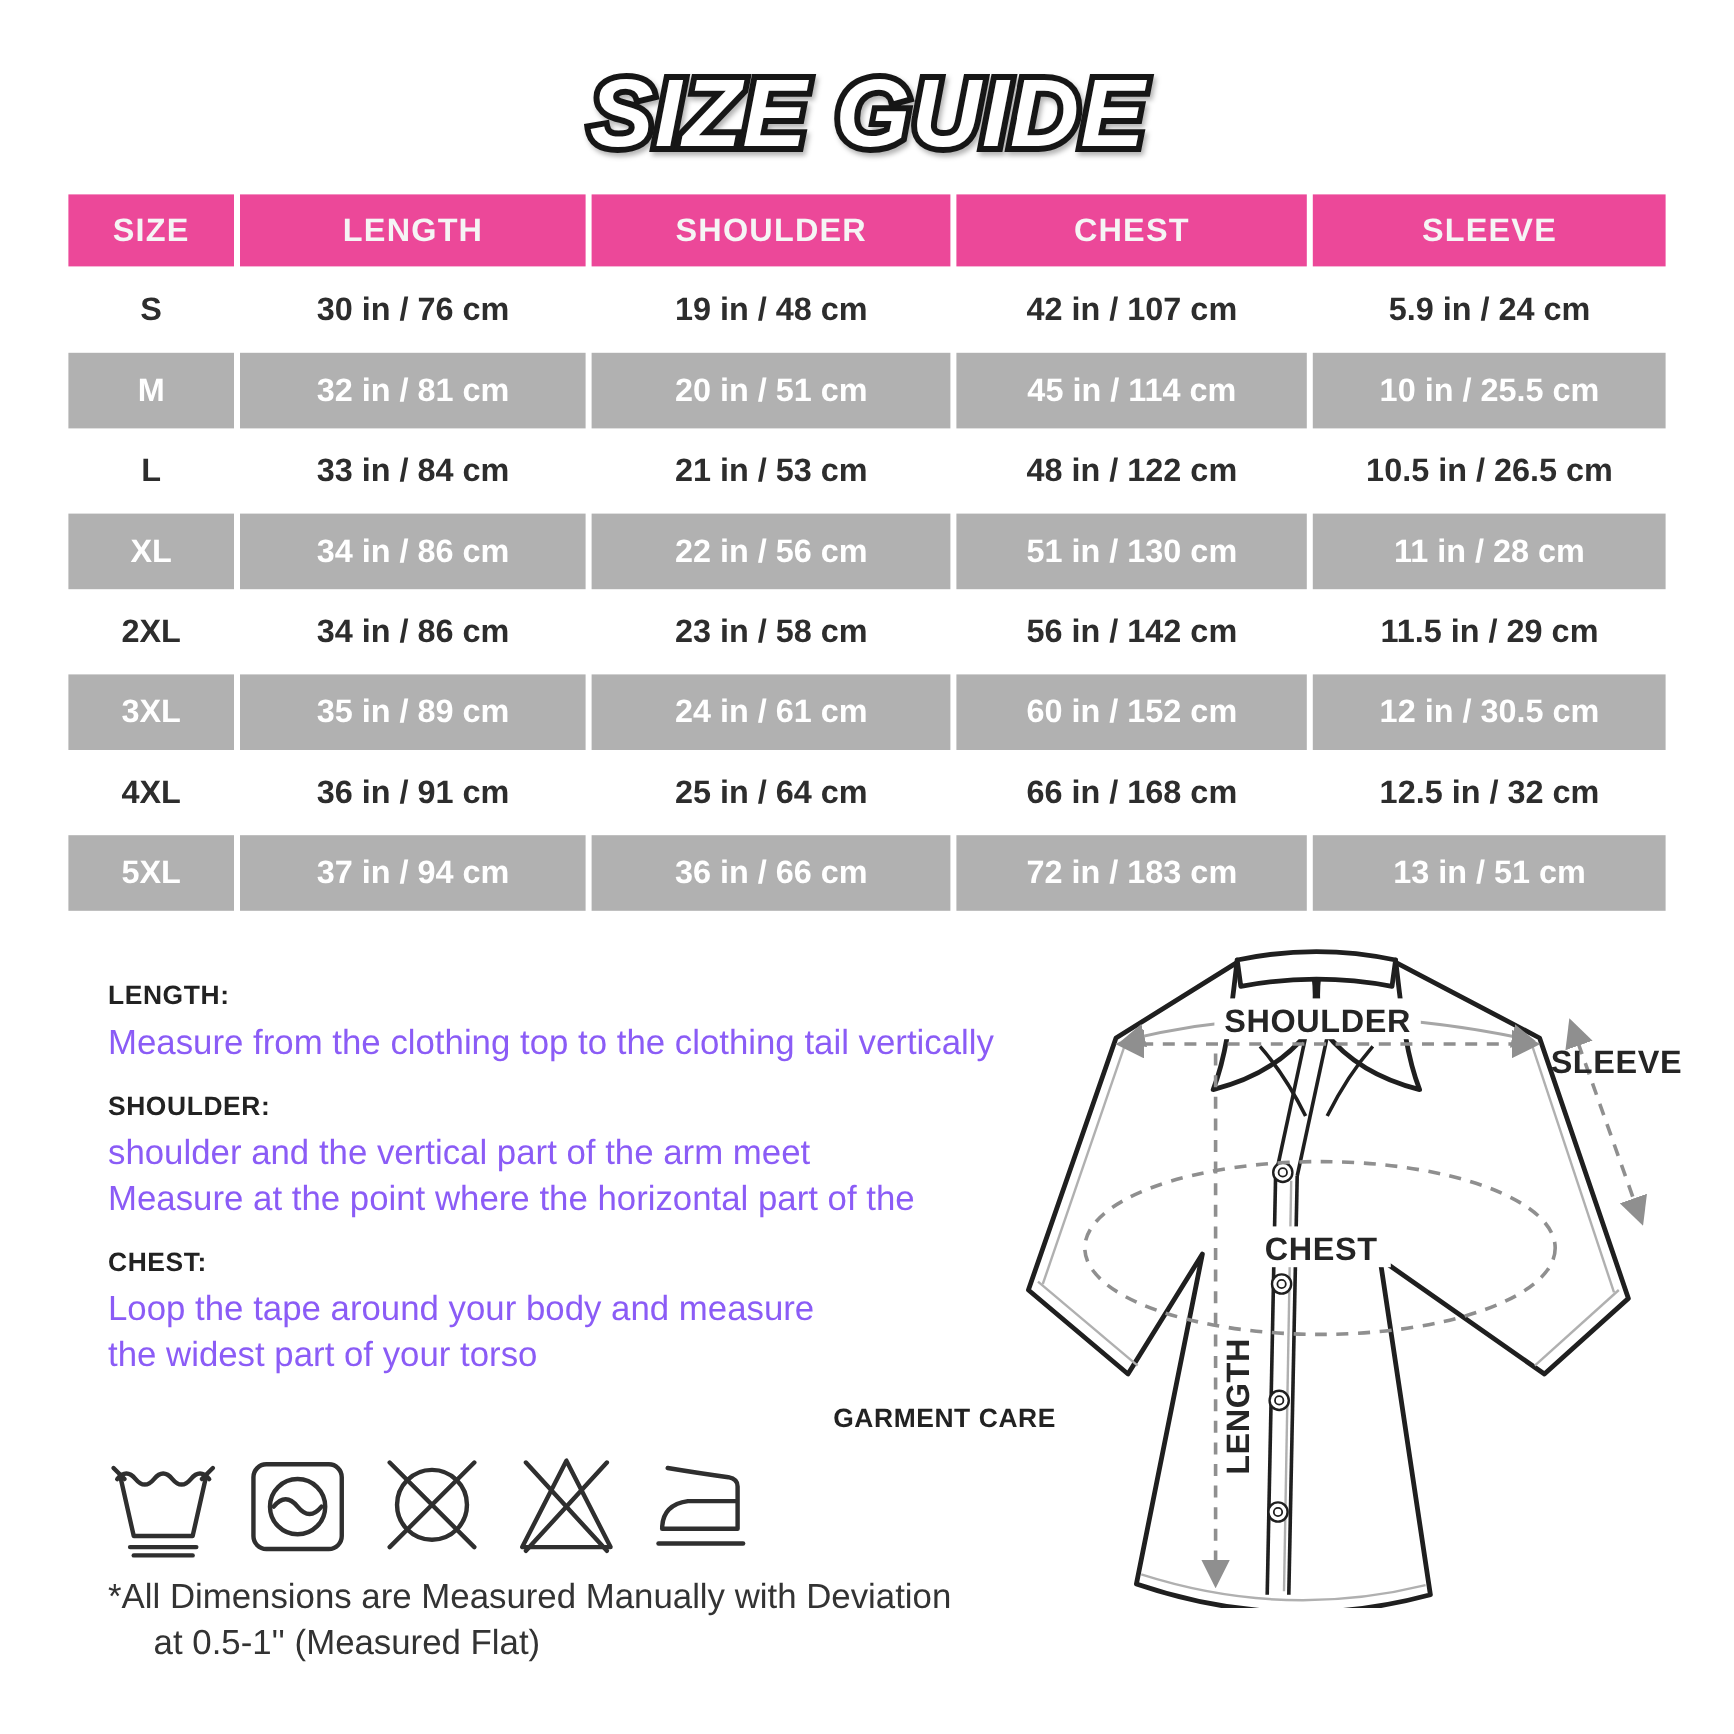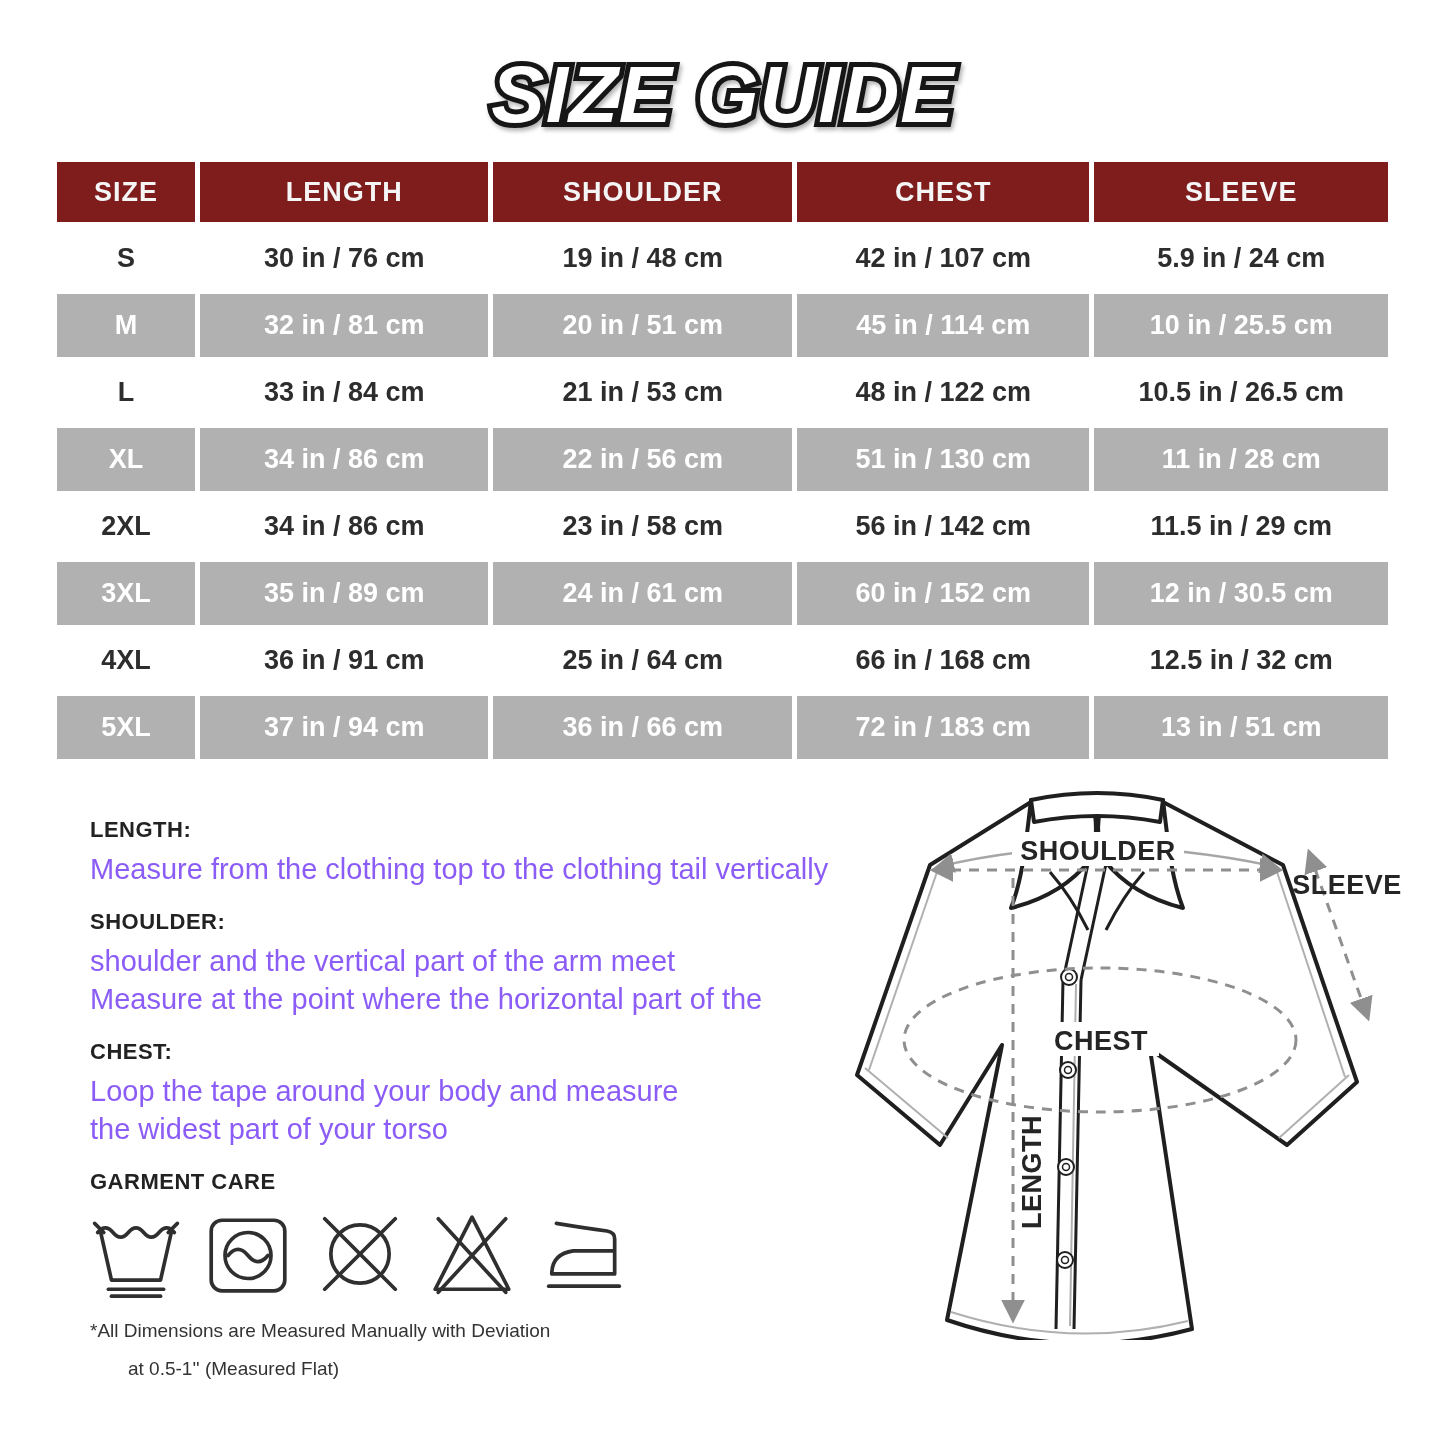--- a/index.html
+++ b/index.html
@@ -22,34 +22,34 @@
     display:grid;
     grid-template-columns:140fr 293fr 303fr 297fr 298fr;
     column-gap:5px; margin-bottom:4px;
   }
   .trow.head{margin-bottom:5px;}
   .c{
     display:flex; align-items:center; justify-content:center;
     height:63px; font-size:27px; font-weight:bold; color:#2d2d2d;
     background:transparent; text-align:center;
   }
-  .head .c{height:60px; background:#7f1d1d; color:#f5f5f5; letter-spacing:1px;}
+  .head .c{height:60px; background:#ec4899; color:#f5f5f5; letter-spacing:1px;}
   .trow.shaded .c{background:#b1b1b1; color:#ffffff;}
   
   .info{position:absolute; left:90px; top:800px; width:790px; padding-top:10px;}
   .note-heading{
     font-size:22px; line-height:40px; font-weight:bold; color:#222;
     letter-spacing:0.5px; margin:0;
   }
   .note-line{font-size:29px; line-height:38px; color:#8b5cf6; white-space:nowrap;}
   .note{margin-bottom:14px;}
-  .care{margin-top:8px;}
+  .care{margin-top:8px;text-align:right;}
   .care-icons{display:flex; gap:20px; margin-top:6px; align-items:flex-end; height:92px;}
   .care-icons svg{display:block;}
-  .footnote{margin-top:12px; font-size:19px; line-height:38px; color:#333;}
+  .footnote{margin-top:12px; font-size:29px; line-height:38px; color:#333;}
   .footnote .l2{margin-left:38px;}
   
   .shirt-wrap{position:absolute; left:845px; top:772px; width:600px; height:568px;}
   .shirt-label{
     font-family:"Liberation Sans","DejaVu Sans",sans-serif;
     font-weight:bold; font-size:27px; fill:#252525; letter-spacing:0.5px;
   }
 </style>
 </head>
 <body>

